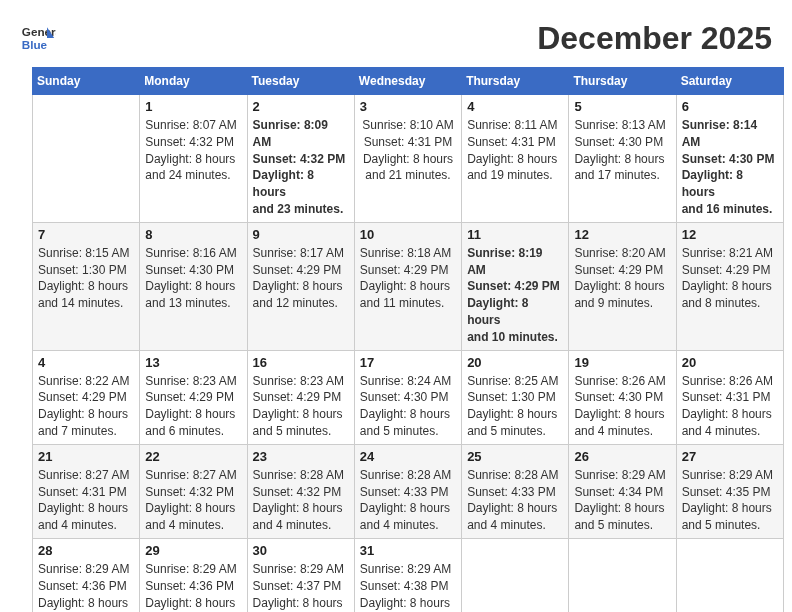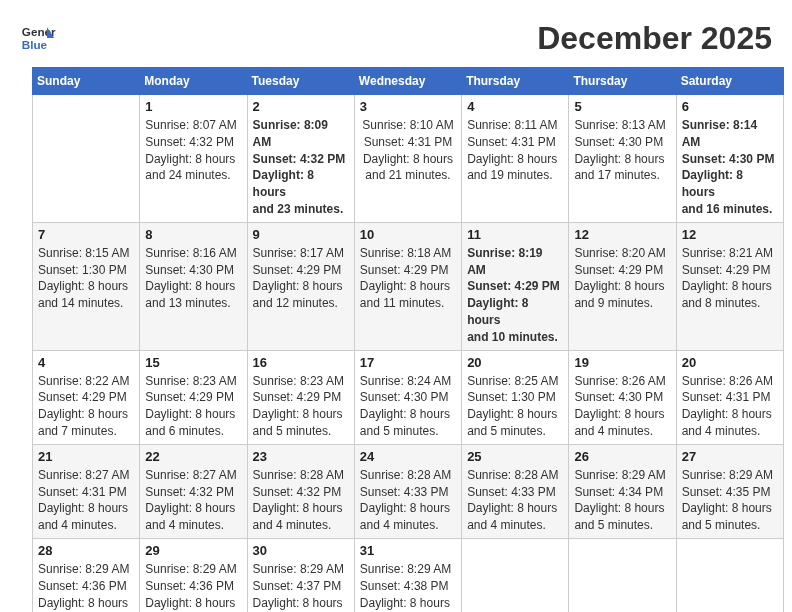--- a/index.html
+++ b/index.html
@@ -213,21 +213,21 @@
       </tr>
       <tr>
         <td>
           <div class="day-num">4</div>
           <div class="day-info" style="white-space: pre-line;">Sunrise: 8:22 AM
 Sunset: 4:29 PM
 Daylight: 8 hours
 and 7 minutes.</div>
         </td>
         <td>
-          <div class="day-num">15</div>
+          <div class="day-num">13</div>
           <div class="day-info" style="white-space: pre-line;">Sunrise: 8:23 AM
 Sunset: 4:29 PM
 Daylight: 8 hours
 and 6 minutes.</div>
         </td>
         <td>
           <div class="day-num">16</div>
           <div class="day-info" style="white-space: pre-line;">Sunrise: 8:23 AM
 Sunset: 4:29 PM
 Daylight: 8 hours

